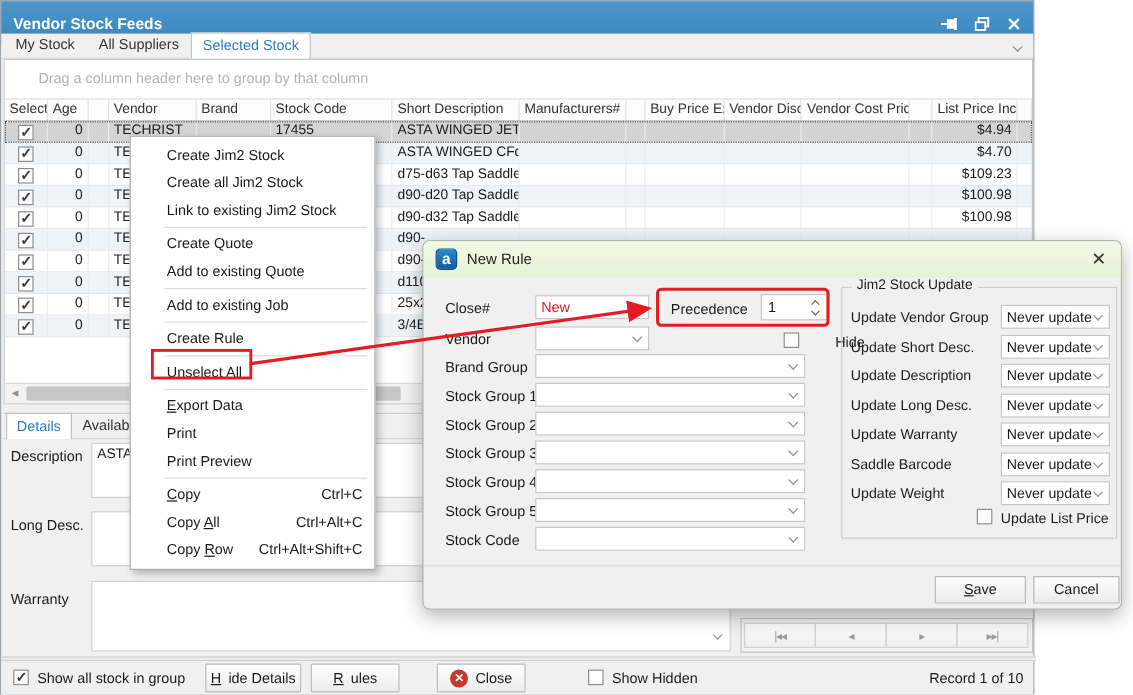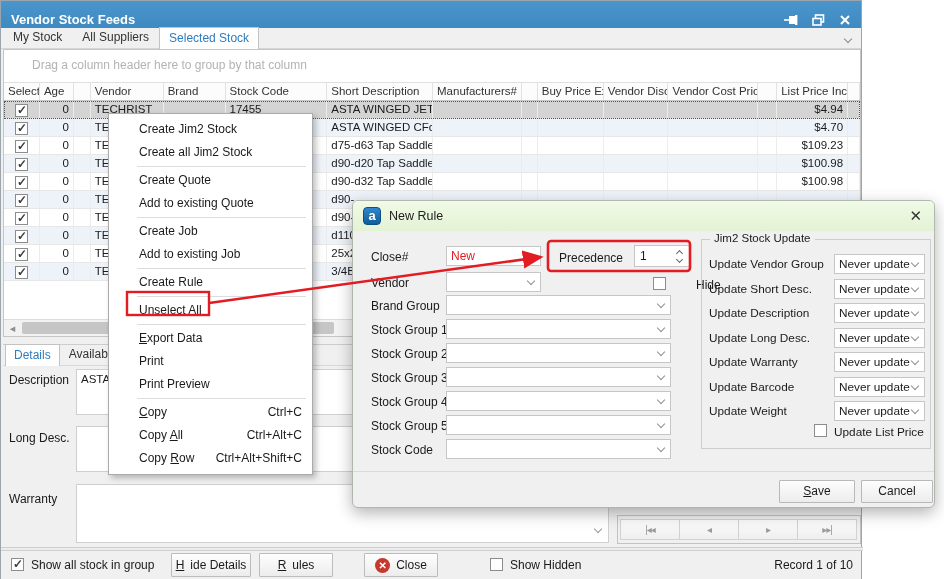--- a/index.html
+++ b/index.html
@@ -385,31 +385,31 @@
       </span>
     </div>
 
   <div class="cmenu" id="context-menu">
       <div class="mi">
         <span>Create Jim2 Stock</span>
       </div>
       <div class="mi">
         <span>Create all Jim2 Stock</span>
       </div>
+      <div class="mi">
+        <span>Link to existing Jim2 Stock</span>
+      </div>
       <div class="msep"></div>
       <div class="mi">
         <span>Create Quote</span>
       </div>
       <div class="mi">
         <span>Add to existing Quote</span>
       </div>
       <div class="msep"></div>
-      <div class="mi">
-        <span>Create Job</span>
-      </div>
       <div class="mi">
         <span>Add to existing Job</span>
       </div>
       <div class="msep"></div>
       <div class="mi">
         <span>Create Rule</span>
       </div>
       <div class="msep"></div>
       <div class="mi">
         <span>Unselect All</span>
@@ -503,21 +503,21 @@
           <span class="u-row-label" style="top: 17px;">Update Vendor Group</span>
           <span class="combo" style="left: 132px; top: 14px; width: 91px; padding-left: 4px; padding-top: 2px; font-size: 11.8px;"><span>Never update</span><span class="chev"></span></span>
           <span class="u-row-label" style="top: 41.5px;">Update Short Desc.</span>
           <span class="combo" style="left: 132px; top: 38.5px; width: 91px; padding-left: 4px; padding-top: 2px; font-size: 11.8px;"><span>Never update</span><span class="chev"></span></span>
           <span class="u-row-label" style="top: 66px;">Update Description</span>
           <span class="combo" style="left: 132px; top: 63px; width: 91px; padding-left: 4px; padding-top: 2px; font-size: 11.8px;"><span>Never update</span><span class="chev"></span></span>
           <span class="u-row-label" style="top: 90.5px;">Update Long Desc.</span>
           <span class="combo" style="left: 132px; top: 87.5px; width: 91px; padding-left: 4px; padding-top: 2px; font-size: 11.8px;"><span>Never update</span><span class="chev"></span></span>
           <span class="u-row-label" style="top: 115px;">Update Warranty</span>
           <span class="combo" style="left: 132px; top: 112px; width: 91px; padding-left: 4px; padding-top: 2px; font-size: 11.8px;"><span>Never update</span><span class="chev"></span></span>
-          <span class="u-row-label" style="top: 139.5px;">Update Barcode</span>
+          <span class="u-row-label" style="top: 139.5px;">Saddle Barcode</span>
           <span class="combo" style="left: 132px; top: 136.5px; width: 91px; padding-left: 4px; padding-top: 2px; font-size: 11.8px;"><span>Never update</span><span class="chev"></span></span>
           <span class="u-row-label" style="top: 164px;">Update Weight</span>
           <span class="combo" style="left: 132px; top: 161px; width: 91px; padding-left: 4px; padding-top: 2px; font-size: 11.8px;"><span>Never update</span><span class="chev"></span></span>
         </div>
       <span class="cb" style="position:absolute;left:112px;top:184px;"></span>
       <span class="u-row-label" style="left:132px;top:185px;">Update List Price</span>
     </div>
 
     <div class="dlg-sep"></div>
     <span class="dlg-btn" style="left:426px;width:76px;" id="btn-save"><u>S</u>ave</span>

